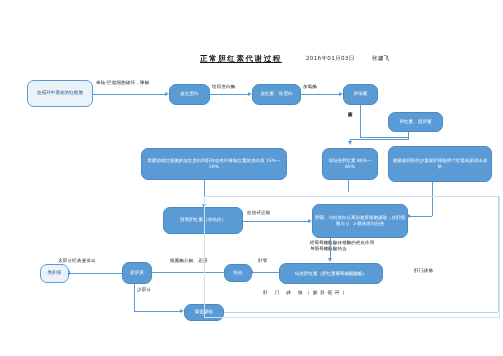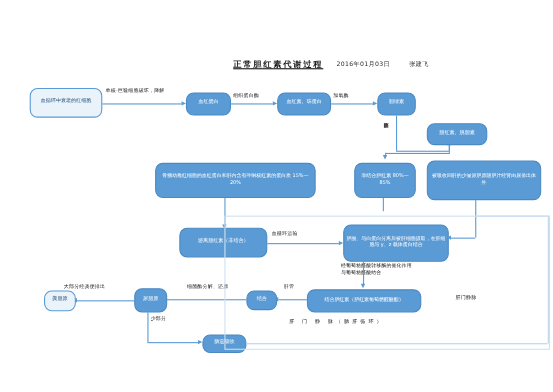--- a/index.html
+++ b/index.html
@@ -70,21 +70,21 @@
   .cap.note{font-size:4.4px;color:#111;line-height:1.45;text-align:left;white-space:pre-line;}
 
   
   .frame{position:absolute;border:1px solid #cfe0f1;background:transparent;}
 </style>
 </head>
 <body>
 
 <div id="stage">
 
-  <div class="title" style="left:212px;top:54px;">正常胆红素代谢过程</div>
+  <div class="title" style="left:200px;top:54px;">正常胆红素代谢过程</div>
   <div class="meta" style="left:306px;top:55px;">2016年01月03日</div>
   <div class="meta" style="left:372px;top:55px;">张建飞</div>
 
   <div class="node node-outline" style="left:27px;top:80px;width:66px;height:27px;">血循环中衰老的红细胞</div>
 
   <div class="cap" style="left:96px;top:80px;">单核-巨噬细胞破坏，降解</div>
   <div class="ln h" style="left:93px;top:94px;width:72px;"></div>
   <div class="arw r" style="left:165px;top:91.5px;"></div>
 
   <div class="node node-fill" style="left:169px;top:84px;width:41px;height:21px;">血红蛋白</div>

